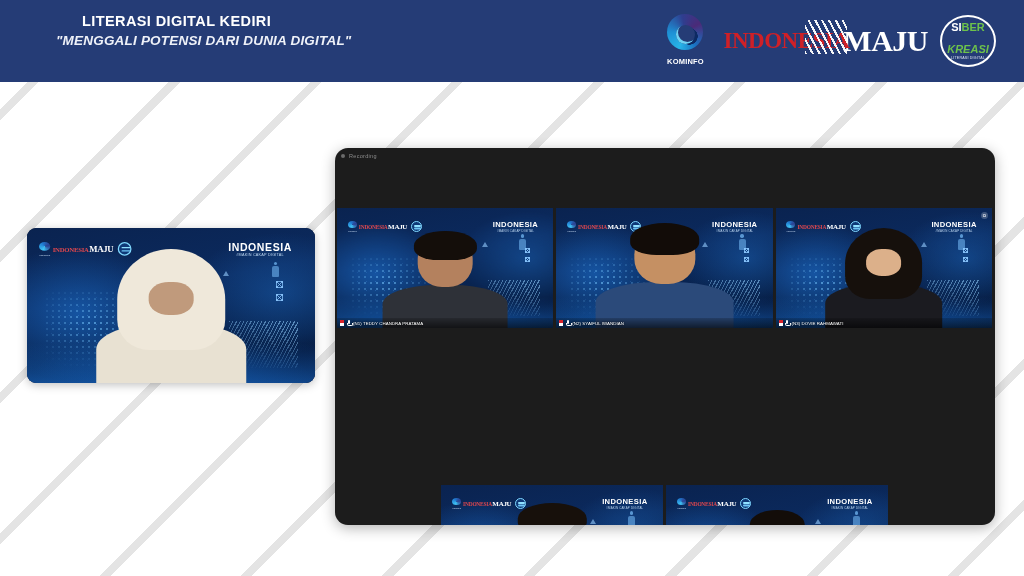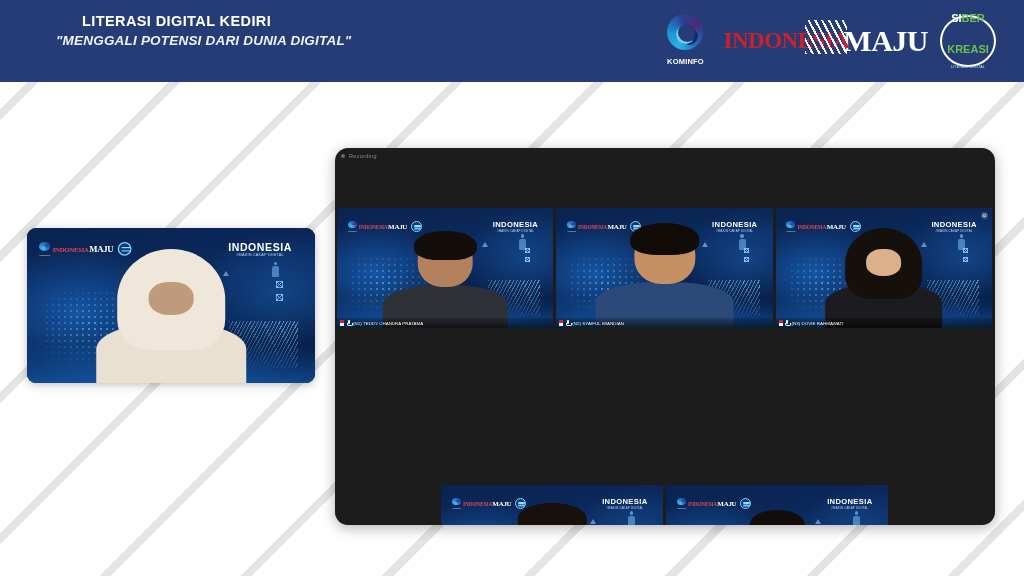--- a/index.html
+++ b/index.html
@@ -91,26 +91,25 @@
     font-size:30px; font-weight:bold; color:#ffffff; letter-spacing:-.5px;
     margin-left:-6px; position:relative; z-index:1;
   }
 
   
   .logo-siber {
     width:56px; height:52px; border-radius:50%;
     border:2.5px solid #ffffff;
     display:flex; flex-direction:column; align-items:center; justify-content:center;
     line-height:1;
-    gap:9px;
   }
   .sk-1 { font-size:11px; font-weight:bold; }
   .sk-1 .sk-si { color:#ffffff; }
   .sk-1 .sk-ber { color:#6dc24b; }
-  .sk-2 { font-size:11px; font-weight:bold; color:#6dc24b; margin-top:11px; }
+  .sk-2 { font-size:11px; font-weight:bold; color:#6dc24b; margin-top:11px;font-style:italic; }
   .sk-3 { font-size:3.6px; color:#dfe6f2; margin-top:2px; letter-spacing:.2px; }
 
   
   #speaker-panel {
     position:absolute; left:27px; top:228px; width:288px; height:155px;
     border-radius:9px; overflow:hidden; z-index:4;
     box-shadow:0 2px 10px rgba(0,0,0,.25);
   }
 
   

